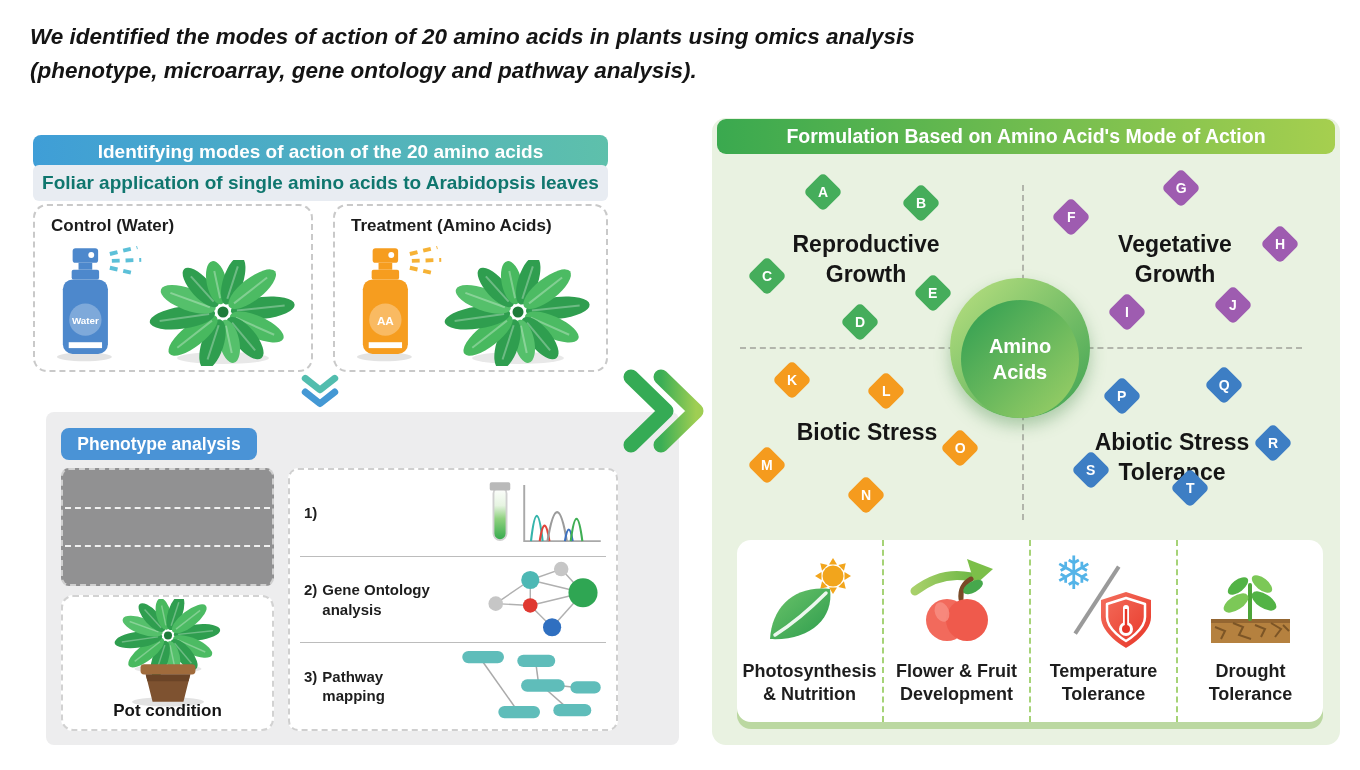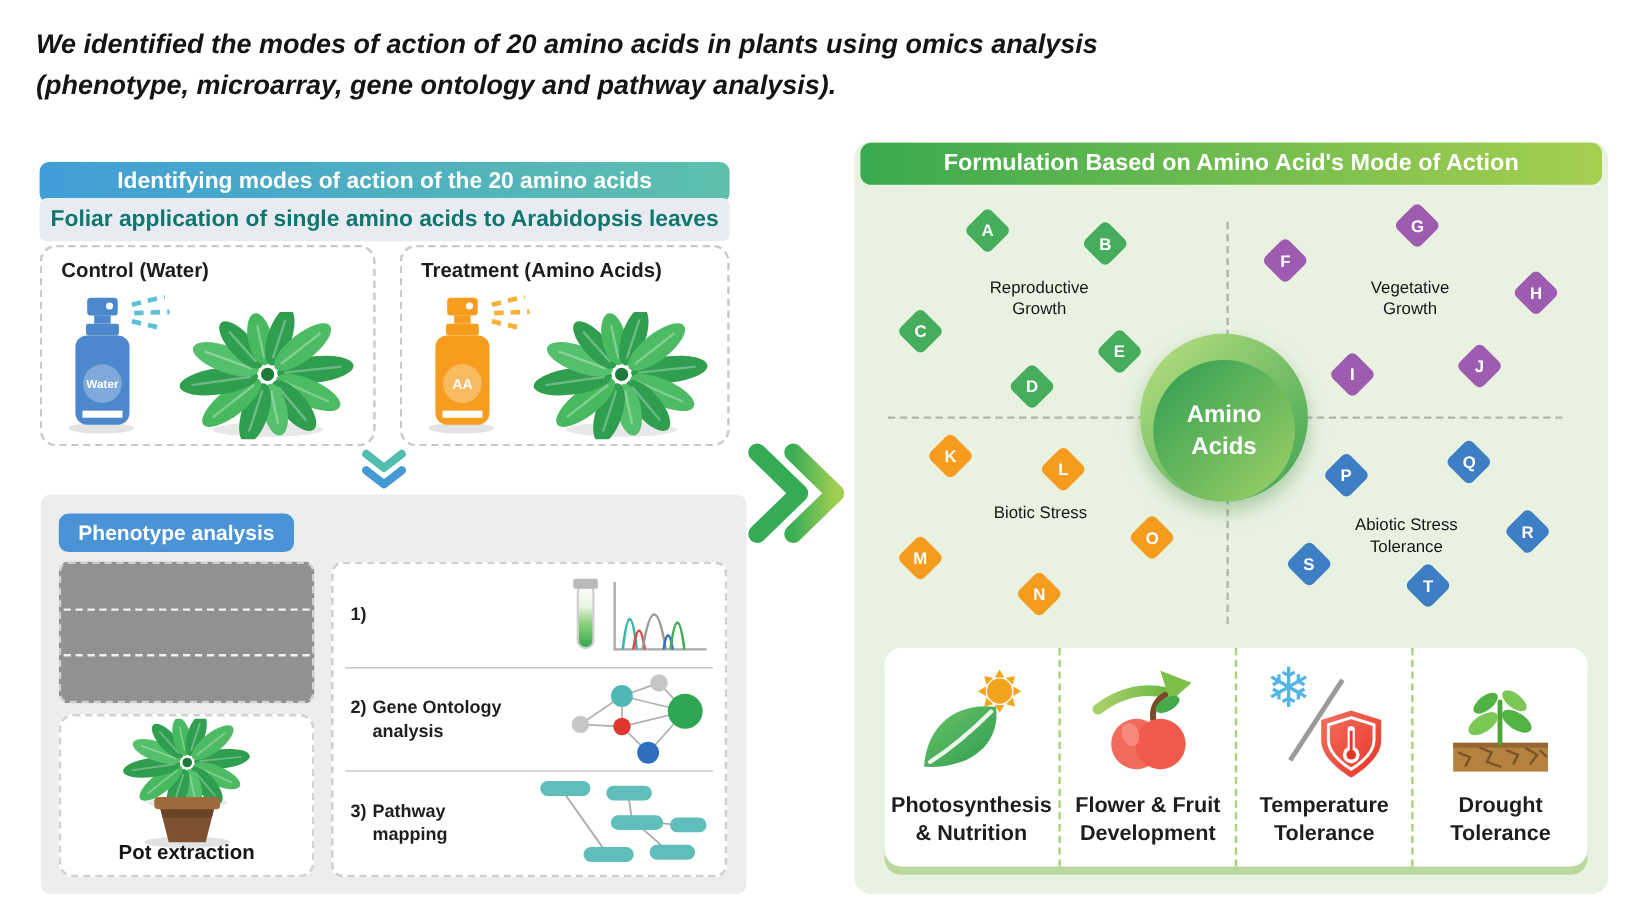--- a/index.html
+++ b/index.html
@@ -18,21 +18,21 @@
     background:#e8ecf2; color:#0f766e; font-size:19px; font-weight:bold;
     display:flex; align-items:center; justify-content:center; }
   .treat-box { position:absolute; top:85px; height:168px; background:#fff; border:2px dashed #c9c9c9; border-radius:14px; }
   .treat-box.control { left:3px; width:280px; }
   .treat-box.treatment { left:303px; width:275px; }
   .box-label { position:absolute; left:16px; top:10px; font-size:17px; font-weight:bold; color:#1c1c1c; }
   .bottle { position:absolute; left:20px; top:40px; }
   .plant-svg { position:absolute; right:4px; bottom:4px; }
   .chevron-down { position:absolute; left:268px; top:254px; }
 
-  .analysis-panel { position:absolute; left:4px; top:293px; width:588px; height:333px; background:#ededee; border-radius:8px; }
+  .analysis-panel { position:absolute; left:16px; top:293px; width:633px; height:333px; background:#ededee; border-radius:8px; }
   .an-header { position:absolute; top:16px; height:32px; background:#4a93d6; border-radius:8px; color:#fff;
     font-size:17.5px; font-weight:bold; display:flex; align-items:center; justify-content:center; }
   .an-header.ph { left:15px; width:196px; }
   .an-header.tr { left:221px; width:347px; }
 
   .plate-box { position:absolute; left:15px; top:56px; width:213px; height:118px; background:#919192;
     border:2px dashed #cfcfcf; border-radius:8px; overflow:hidden; }
   .plate-dash { position:absolute; left:2px; right:2px; border-top:2px dashed #f0f0f0; }
   .plate-inner { position:absolute; left:27px; top:8px; width:157px; height:98px; background:#d9dadc; border-radius:14px; text-align:center; }
   .plate-inner .cond-label { position:absolute; bottom:6px; width:100%; font-size:16px; font-weight:bold; color:#33261c; }
@@ -52,21 +52,21 @@
   .flow-arrow { position:absolute; left:622px; top:368px; }
 
   
   .right { position:absolute; left:712px; top:118px; width:628px; height:627px; background:#e9f2e1; border-radius:14px; }
   .rp-header { position:absolute; left:5px; right:5px; top:1px; height:35px; border-radius:9px;
     background:linear-gradient(90deg,#3aa94f,#a6cf4f); color:#fff; font-size:19.5px; font-weight:bold;
     display:flex; align-items:center; justify-content:center; }
   .vline { position:absolute; left:310px; top:67px; height:335px; border-left:2px dashed #b2b5ab; }
   .hline { position:absolute; left:28px; top:229px; width:562px; border-top:2px dashed #b2b5ab; }
 
-  .quad-label { position:absolute; width:220px; text-align:center; font-size:14px; font-weight:normal; color:#151515; line-height:1.3; }
+  .quad-label { position:absolute; width:220px; text-align:center; font-size:23px; font-weight:bold; color:#151515; line-height:1.3; }
   .quad-label span { display:block; }
   .ql-0 { left:44px;  top:112px; }
   .ql-1 { left:353px; top:112px; }
   .ql-2 { left:45px;  top:300px; }
   .ql-3 { left:350px; top:310px; }
 
   .diamond { position:absolute; width:28px; height:28px; border-radius:5px; transform:rotate(45deg);
     display:flex; align-items:center; justify-content:center; }
   .diamond span { transform:rotate(-45deg); color:#fff; font-size:14px; font-weight:bold; }
   .q0 { background:#45ad5b; } .q1 { background:#9e5cb0; } .q2 { background:#f59b1e; } .q3 { background:#3d7ec4; }
@@ -223,21 +223,21 @@
       </div>
 
       <div class="pot-box">
         <svg width="152" height="108" viewBox="0 0 160 126" style="margin-top:2px">
           <ellipse cx="80" cy="120" rx="42" ry="5.5" fill="#e2e2e2"></ellipse>
           <use href="#rosette" transform="translate(12 0) scale(0.85)"></use>
           <rect x="48" y="76" width="64" height="12" rx="4" fill="#a06b3c"></rect>
           <path d="M54 88 L106 88 L98 120 L62 120 Z" fill="#7e5230"></path>
           <path d="M54 88 L106 88 L104 96 L56 96 Z" fill="#6b4427"></path>
         </svg>
-        <div class="cond-label">Pot extraction</div>
+        <div class="cond-label">Pot condition</div>
       </div>
 
       <div class="transcript-box">
         <div class="t-row">
           <div class="step">
             <span class="num">1)</span>
           </div>
           <div style="display:flex;align-items:flex-end;gap:6px">
             <svg width="28" height="64" viewBox="0 0 30 66">
               <defs>

